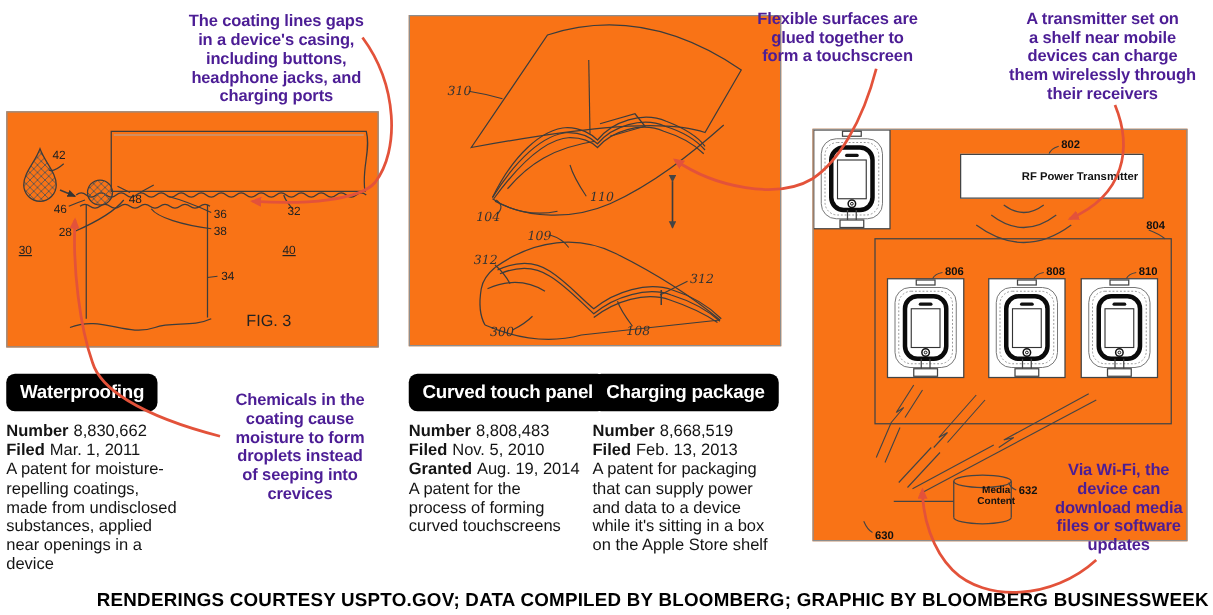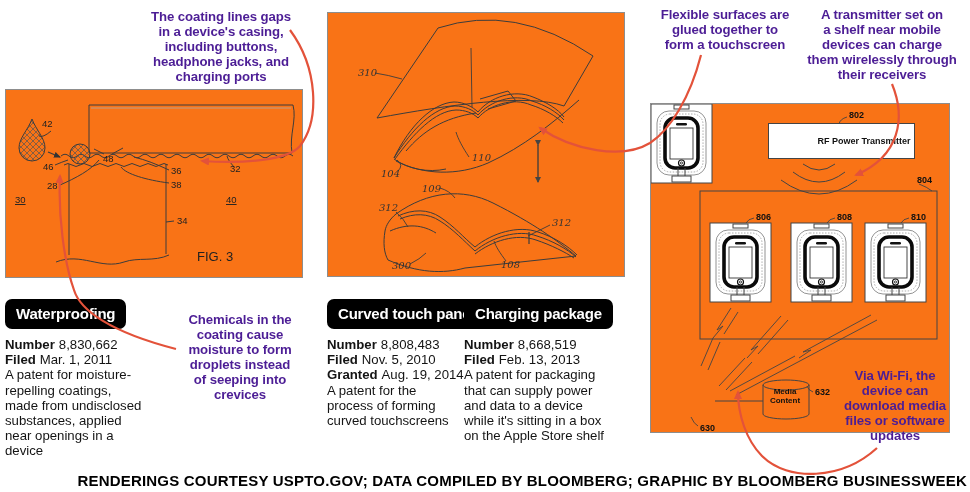--- a/index.html
+++ b/index.html
@@ -194,35 +194,35 @@
       <text class="fig-label-b" x="266" y="79">804</text>
       <text class="fig-label-b" x="105" y="116">806</text>
       <text class="fig-label-b" x="186" y="116">808</text>
       <text class="fig-label-b" x="260" y="116">810</text>
       <text class="fig-label-b" x="49" y="327">630</text>
       <text class="fig-label-b" x="164" y="291">632</text>
     </svg>
   </div>
 
   <div class="figtextbox tbox" style="left:768px;top:123px;width:100px;height:34px;">RF Power Transmitter</div>
-  <div class="figtextbox" style="left:762px;top:387px;width:46px;font-size:8px;line-height:9px;background:transparent;">Media
+  <div class="figtextbox" style="left:762px;top:387px;width:46px;font-size:8px;line-height:9px;background:transparent;padding-left:12px;">Media
 Content</div>
 
   <div class="ann" style="left:122px;top:9px;width:198px;">The coating lines gaps
 in a device's casing,
 including buttons,
 headphone jacks, and
 charging ports</div>
   <div class="ann" style="left:180px;top:312px;width:120px;">Chemicals in the
 coating cause
 moisture to form
 droplets instead
 of seeping into
 crevices</div>
-  <div class="ann" style="left:650px;top:7px;width:150px;text-align:center;">Flexible surfaces are
+  <div class="ann" style="left:595px;top:7px;width:150px;text-align:center;">Flexible surfaces are
 glued together to
 form a touchscreen</div>
   <div class="ann" style="left:797px;top:7px;width:170px;">A transmitter set on
 a shelf near mobile
 devices can charge
 them wirelessly through
 their receivers</div>
   <div class="ann" style="left:835px;top:368px;width:120px;">Via Wi-Fi, the
 device can
 download media
@@ -248,21 +248,21 @@
     <div class="pfields">
       <div class="pline"><b>Number</b><span>8,808,483</span></div>
       <div class="pline"><b>Filed</b><span>Nov. 5, 2010</span></div>
       <div class="pline"><b>Granted</b><span>Aug. 19, 2014</span></div>
       <div class="desc">A patent for the
 process of forming
 curved touchscreens</div>
     </div>
   </div>
 
-  <div class="pcol" style="left:464px;top:299px;width:170px;">
+  <div class="pcol" style="left:474px;top:299px;width:170px;">
     <div class="pill">Charging package</div>
     <div class="pfields">
       <div class="pline"><b>Number</b><span>8,668,519</span></div>
       <div class="pline"><b>Filed</b><span>Feb. 13, 2013</span></div>
       <div class="desc">A patent for packaging
 that can supply power
 and data to a device
 while it's sitting in a box
 on the Apple Store shelf</div>
     </div>

